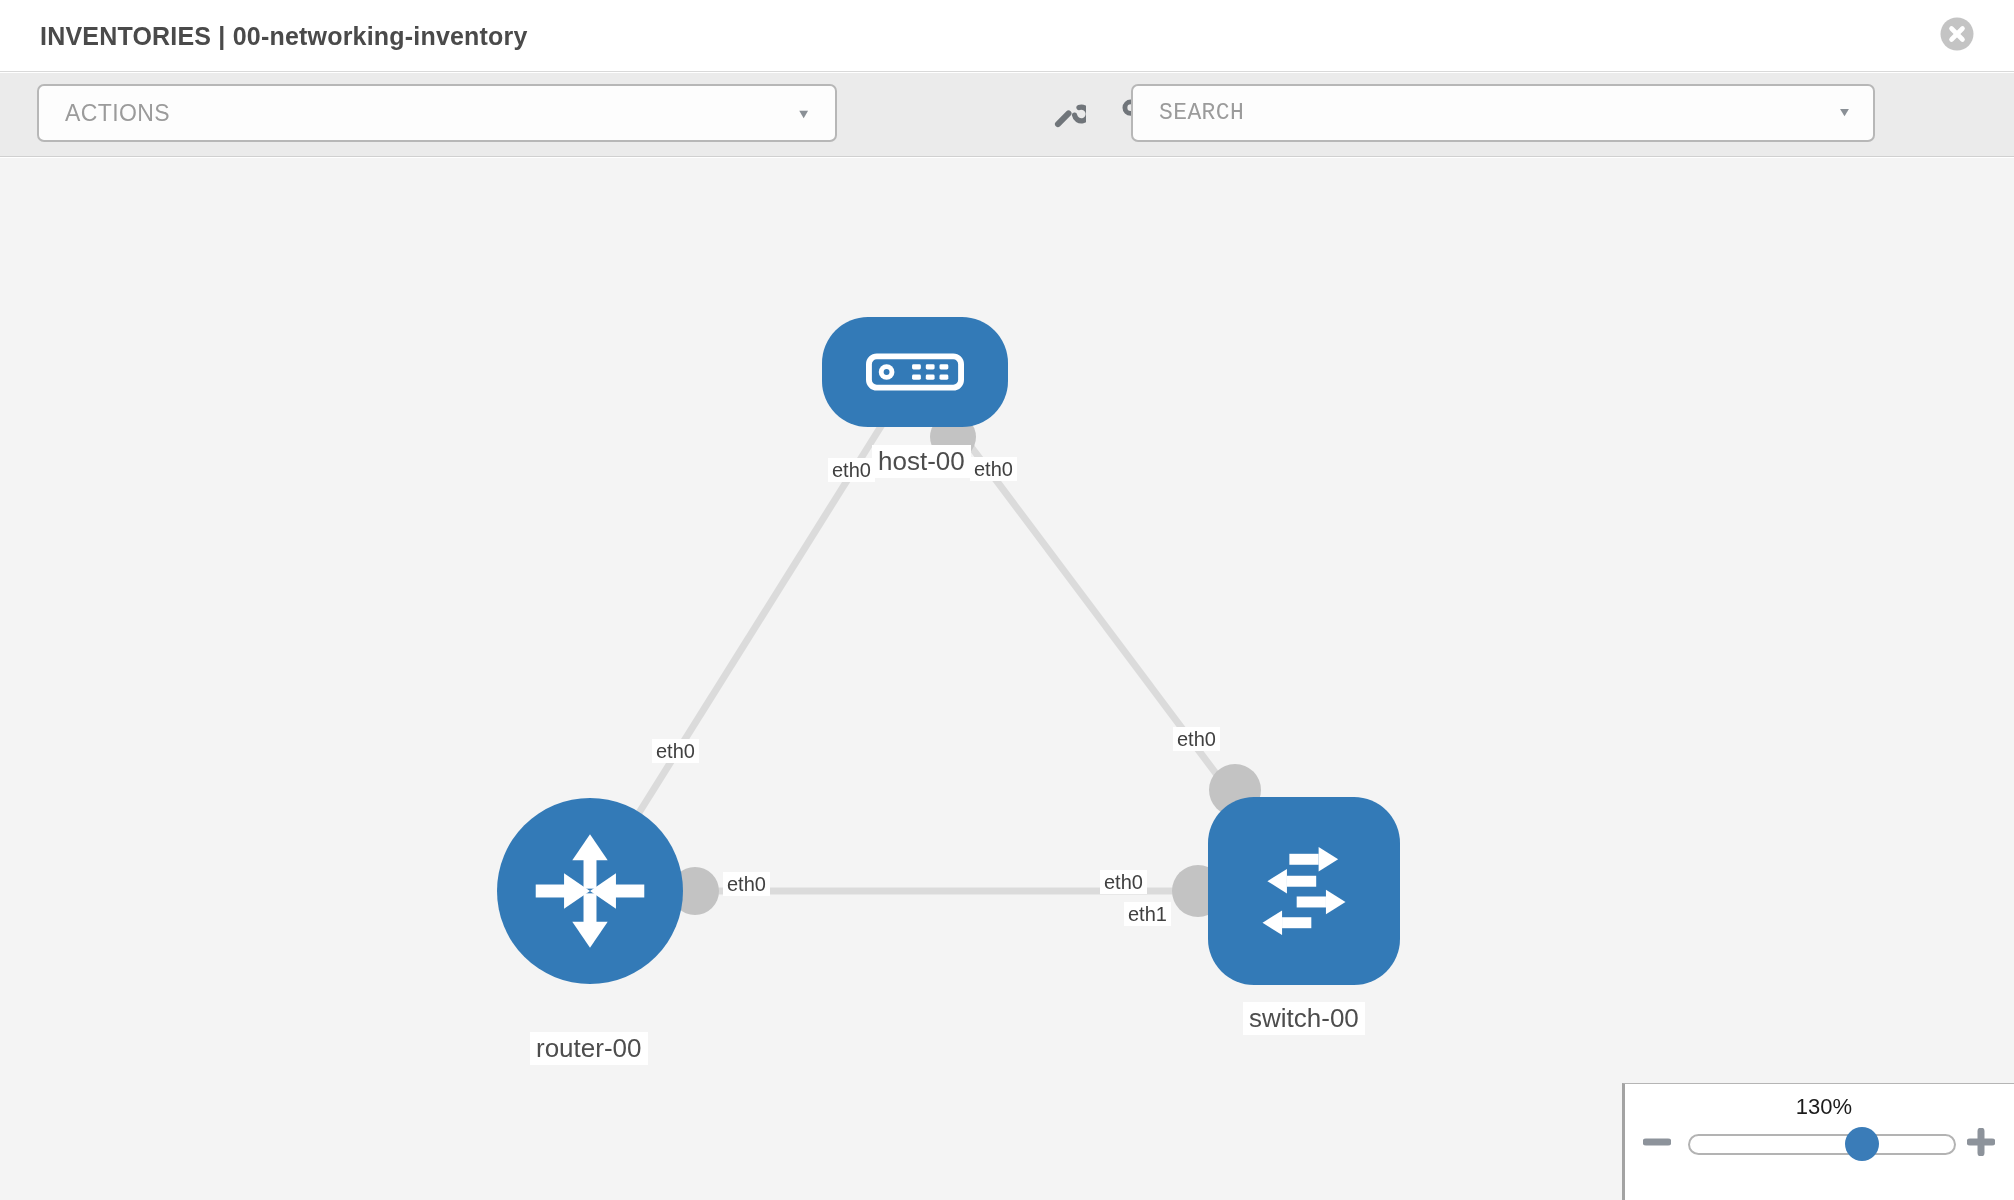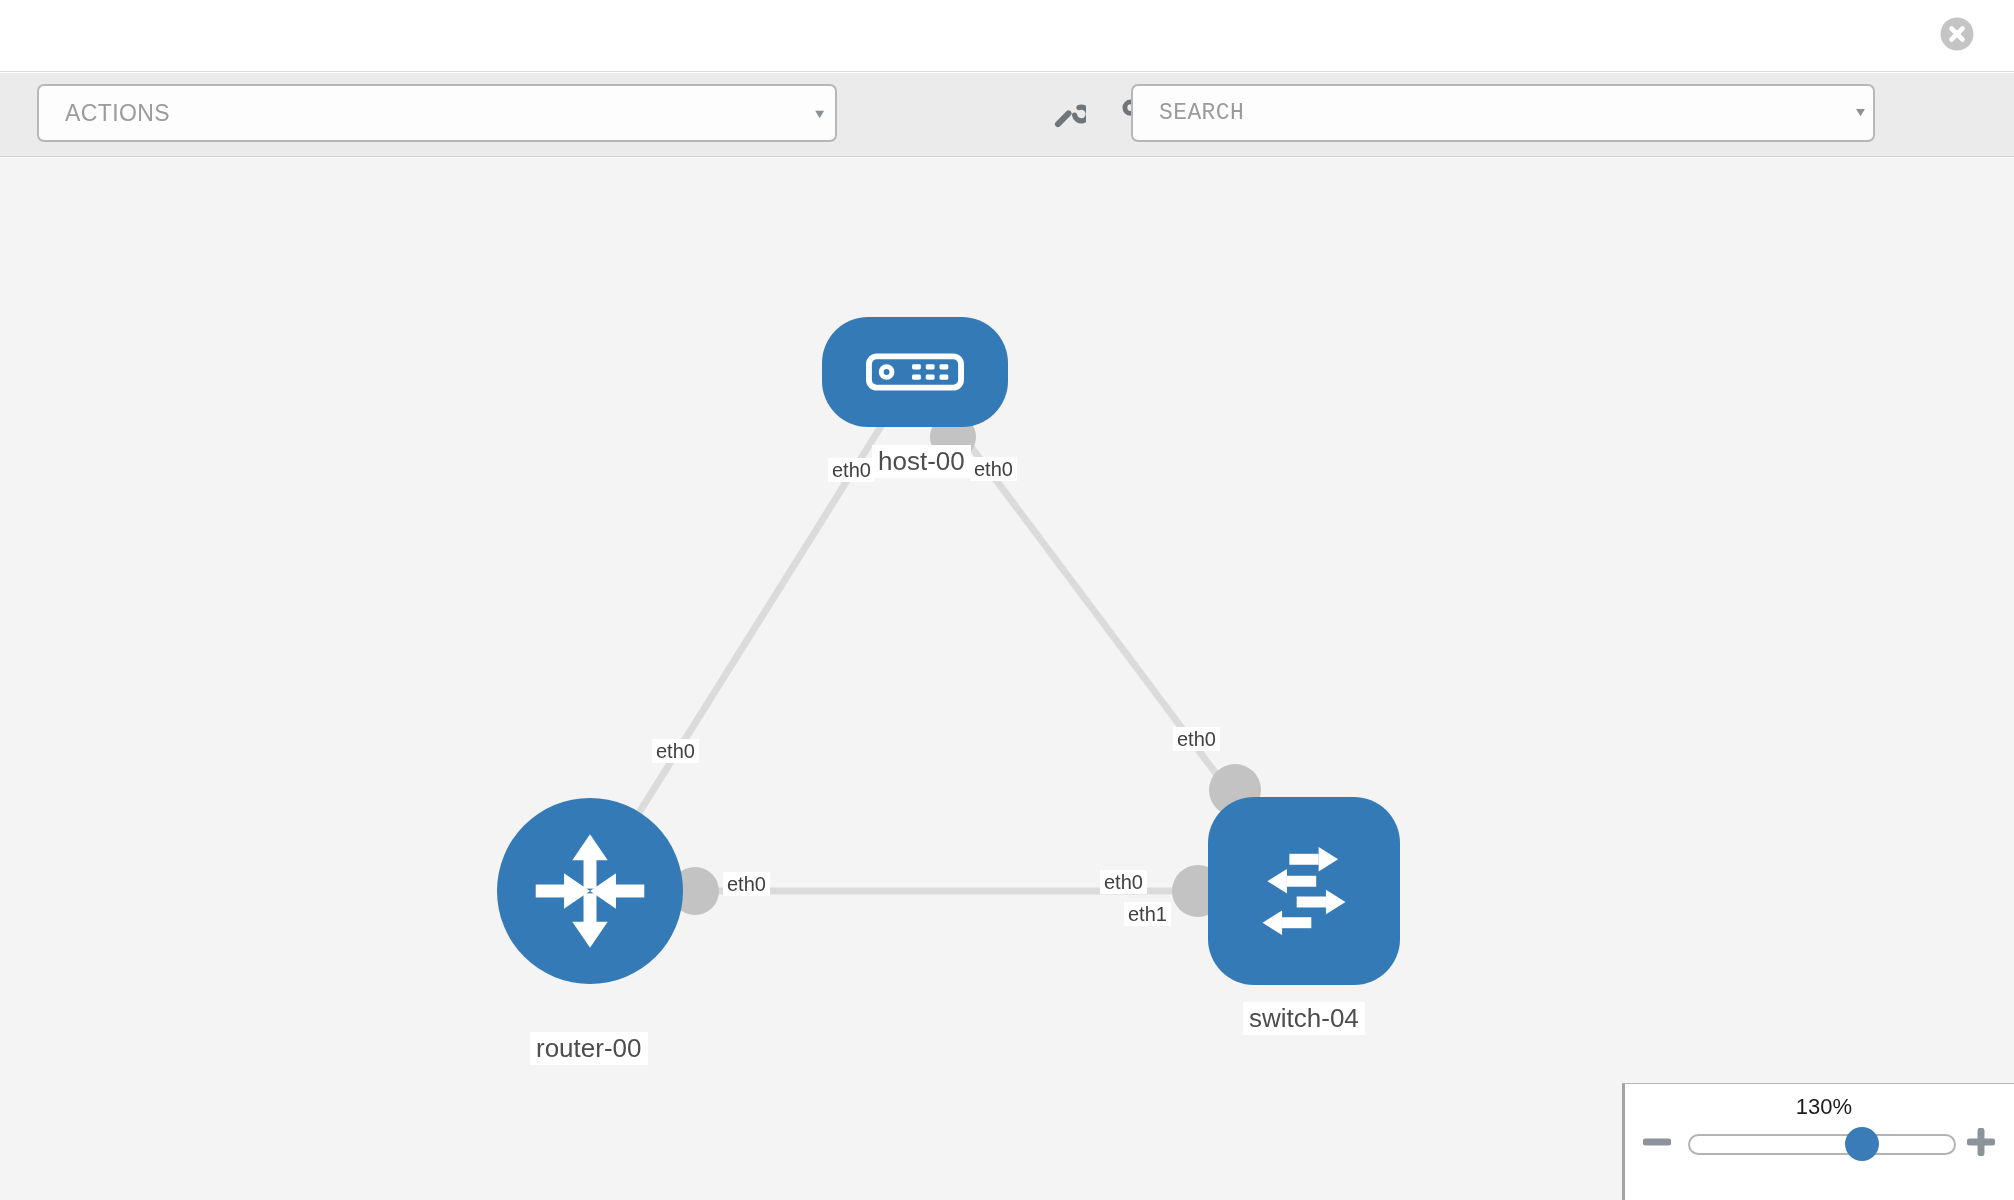--- a/index.html
+++ b/index.html
@@ -21,21 +21,21 @@
   .close-btn{position:absolute;left:1940px;top:17px;width:34px;height:34px;cursor:pointer;}
   
   .toolbar{
     position:absolute;left:0;top:73px;width:2014px;height:84px;
     background:#ebebeb;border-bottom:1px solid #d0d0d0;box-sizing:border-box;
   }
   .combo{
     position:absolute;top:11px;height:58px;background:#fdfdfd;
     border:2px solid #b7b7b7;border-radius:7px;box-sizing:border-box;
     display:flex;align-items:center;justify-content:space-between;
-    padding:0 8px 0 26px;cursor:pointer;
+    padding:0 24px 0 26px;cursor:pointer;
   }
   .combo-actions{left:37px;width:800px;}
   .combo-search{left:1131px;width:744px;font-family:Liberation Mono, monospace;}
   .combo-label{font-size:23px;color:#9b9b9b;letter-spacing:.4px;}
   .caret{font-size:15px;color:#8a9096;transform:scaleY(.85);}
   .tool-btn{position:absolute;top:23px;width:36px;height:36px;cursor:pointer;}
   .tool-wrench{left:1050px;}
   .tool-key{left:1119px;}
   
   .canvas{
@@ -75,20 +75,21 @@
   }
   .zoom-thumb{
     position:absolute;left:220px;top:43px;width:34px;height:34px;border-radius:50%;
     background:#3a7cb8;cursor:grab;
   }
 </style>
 </head>
 <body>
 
 <div class="header">
+  <div class="page-title">INVENTORIES | 00-networking-inventory</div>
   <div class="close-btn">
     <svg width="34" height="34" viewBox="0 0 34 34">
       <circle cx="17" cy="17" r="16.5" fill="#c4c4c4"></circle>
       <line x1="11.5" y1="11.5" x2="22.5" y2="22.5" stroke="#ffffff" stroke-width="4.6" stroke-linecap="round"></line>
       <line x1="22.5" y1="11.5" x2="11.5" y2="22.5" stroke="#ffffff" stroke-width="4.6" stroke-linecap="round"></line>
     </svg>
   </div>
 </div>
 
 <div class="toolbar">
@@ -177,21 +178,21 @@
         <line x1="44" y1="59" x2="68" y2="59" stroke-width="9"></line>
           <polygon points="68,49 68,69 84,59" stroke="none"></polygon>
         <line x1="56" y1="76" x2="32" y2="76" stroke-width="9"></line>
           <polygon points="32,66 32,86 16,76" stroke="none"></polygon>
       </g>
     </svg>
   </div>
 
   <div class="node-label" style="left:872px;top:287px;text-align:center;">host-00</div>
   <div class="node-label" style="left:530px;top:842px;margin-top:32px;">router-00</div>
-  <div class="node-label" style="left:1243px;top:844px;">switch-04</div>
+  <div class="node-label" style="left:1243px;top:844px;">switch-00</div>
 
   <span class="iface-label" style="left:828px;top:300px;">eth0</span>
   <span class="iface-label" style="left:970px;top:299px;">eth0</span>
   <span class="iface-label" style="left:652px;top:581px;">eth0</span>
   <span class="iface-label" style="left:1173px;top:569px;">eth0</span>
   <span class="iface-label" style="left:723px;top:714px;">eth0</span>
   <span class="iface-label iface-under" style="left:1100px;top:712px;">eth0</span>
   <span class="iface-label" style="left:1124px;top:744px;">eth1</span>
 </div>
 

